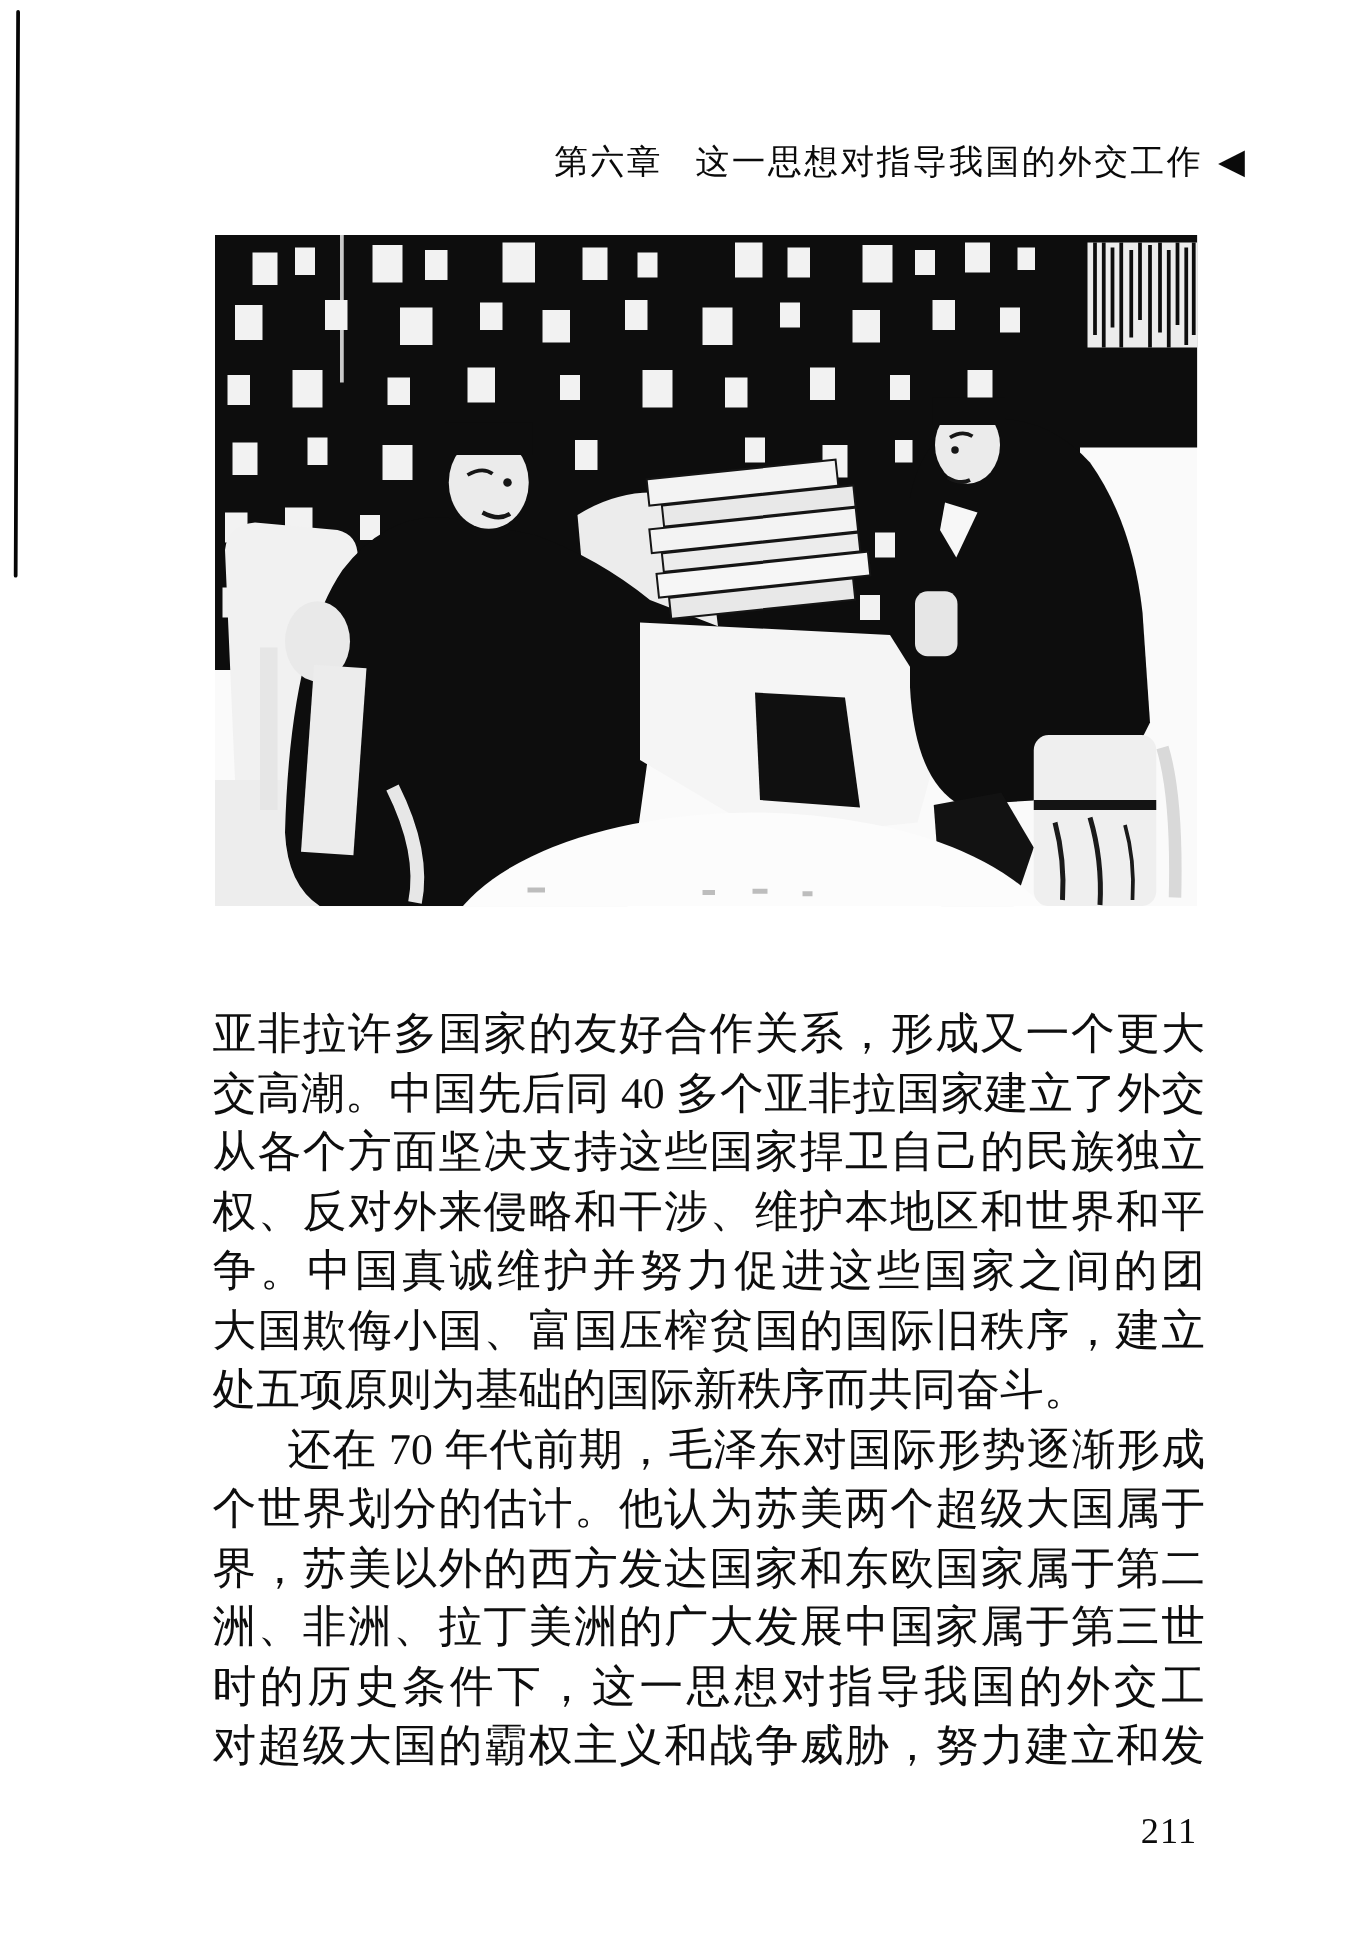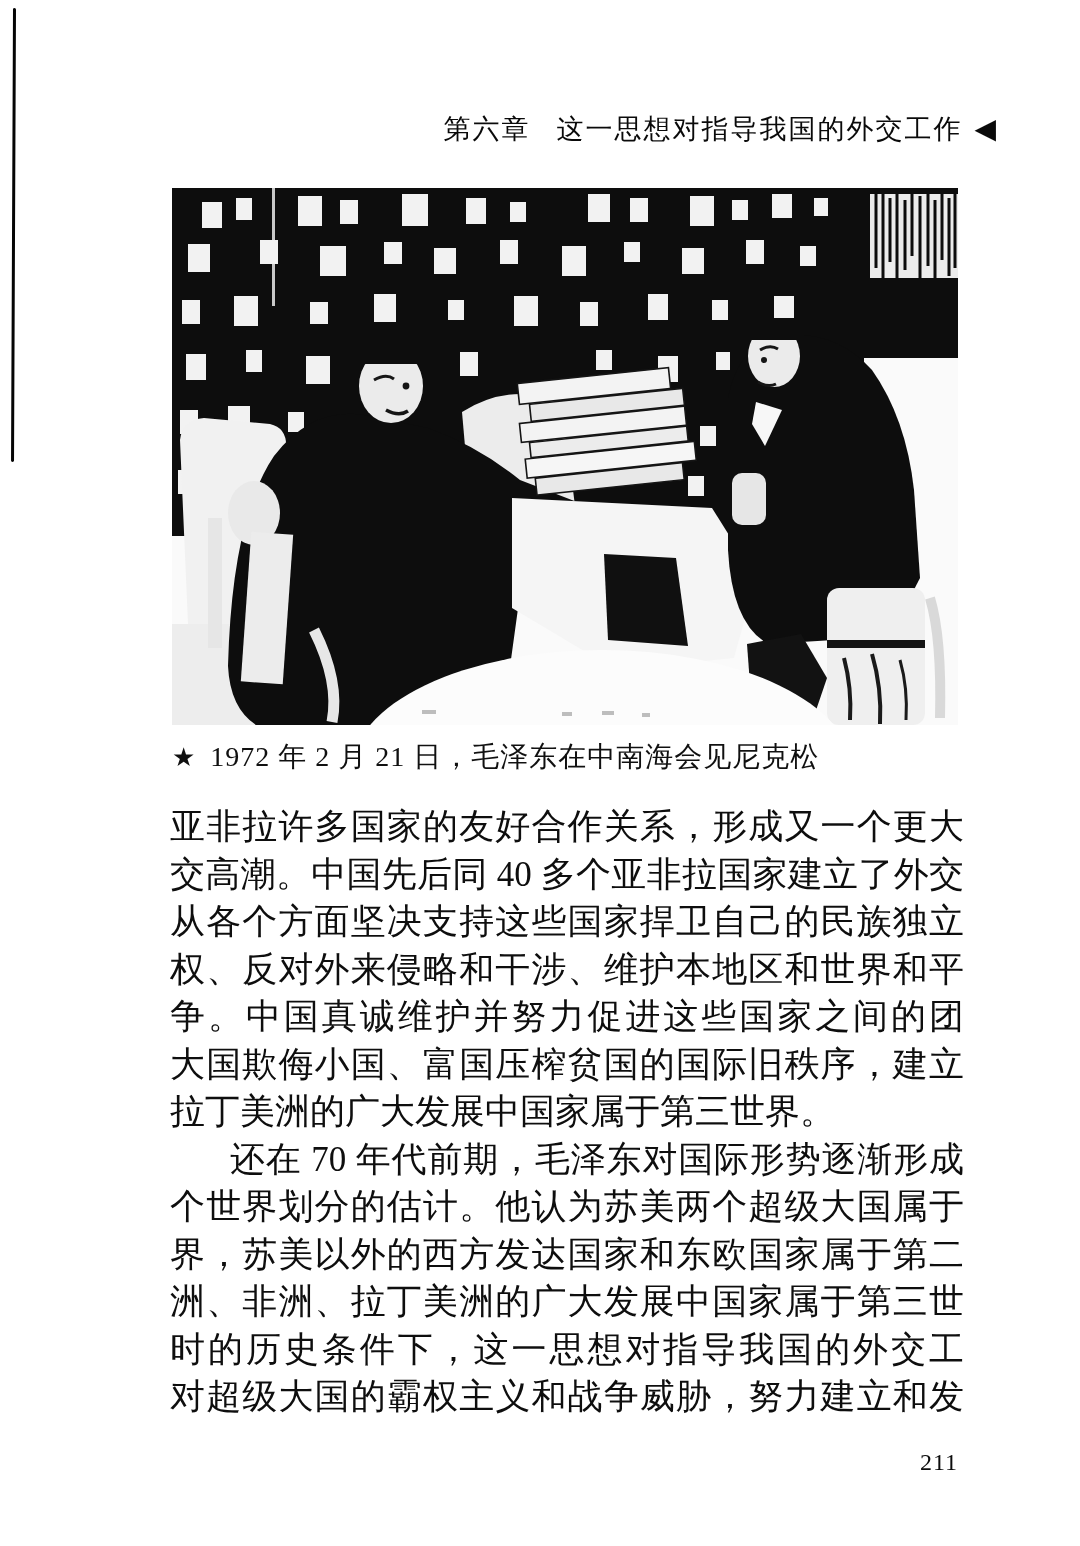--- a/index.html
+++ b/index.html
@@ -65,21 +65,21 @@
     font-size: 35px; line-height: 47.5px; height: 47.5px;
     text-align: justify; text-align-last: justify;
     overflow: hidden; color: #0e0e0e;
   }
   .bodyline.short { text-align-last: left; }
   .bodyline.indent { text-indent: 60px; }
 
   
   .pagenum {
     position: absolute; top: 1449px; right: 122px;
-    font-size: 24px; letter-spacing: 1px; color: #0c0c0c;
+    font-size: 29px; letter-spacing: 1px; color: #0c0c0c;
   }
 </style>
 </head>
 <body>
 
 <div class="page">
 
   <div class="spine-line"></div>
 
   <div class="header">
@@ -225,32 +225,29 @@
       <ellipse cx="430" cy="582" rx="250" ry="120" fill="#fcfcfc"></ellipse>
       <g fill="#bdbdbd">
         <rect x="250" y="522" width="14" height="4"></rect>
           <rect x="390" y="524" width="10" height="4"></rect>
         <rect x="430" y="523" width="12" height="4"></rect>
           <rect x="470" y="525" width="8" height="4"></rect>
       </g>
     </svg>
   </div>
 
-  <div class="caption">
-    <span class="star">★</span><span>1972 年 2 月 21 日，毛泽东在中南海会见尼克松</span>
-  </div>
 
   <div class="body-text">
     <div class="bodyline">亚非拉许多国家的友好合作关系，形成又一个更大范围的建</div>
     <div class="bodyline">交高潮。中国先后同 40 多个亚非拉国家建立了外交关系，</div>
     <div class="bodyline">从各个方面坚决支持这些国家捍卫自己的民族独立和国家主</div>
     <div class="bodyline">权、反对外来侵略和干涉、维护本地区和世界和平的正义斗</div>
     <div class="bodyline">争。中国真诚维护并努力促进这些国家之间的团结，为打破</div>
     <div class="bodyline">大国欺侮小国、富国压榨贫国的国际旧秩序，建立以和平共</div>
-    <div class="bodyline short">拉丁美洲的广大发展中国家属于第三世界。</div>
+    <div class="bodyline short">处五项原则为基础的国际新秩序而共同奋斗。</div>
     <div class="bodyline indent">还在 70 年代前期，毛泽东对国际形势逐渐形成关于三</div>
     <div class="bodyline">个世界划分的估计。他认为苏美两个超级大国属于第一世</div>
     <div class="bodyline">界，苏美以外的西方发达国家和东欧国家属于第二世界，亚</div>
     <div class="bodyline">洲、非洲、拉丁美洲的广大发展中国家属于第三世界。在当</div>
     <div class="bodyline">时的历史条件下，这一思想对指导我国的外交工作，坚持反</div>
     <div class="bodyline">对超级大国的霸权主义和战争威胁，努力建立和发展同第三</div>
   </div>
 
   <div class="pagenum">211</div>
 

